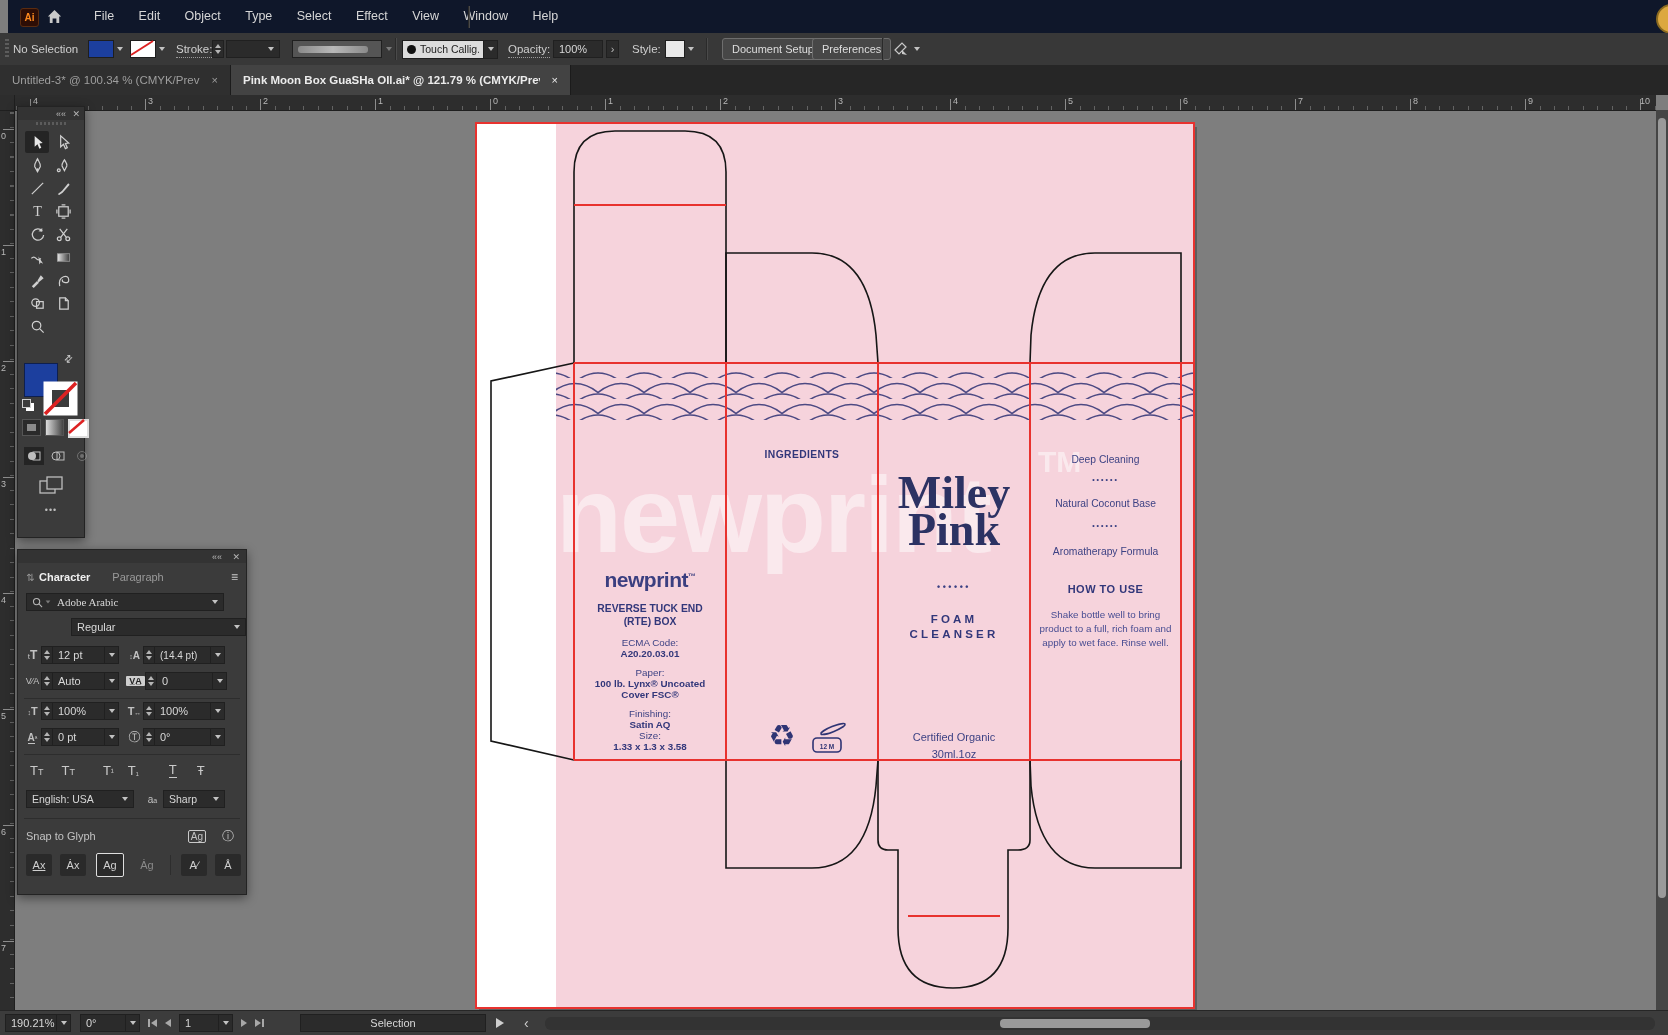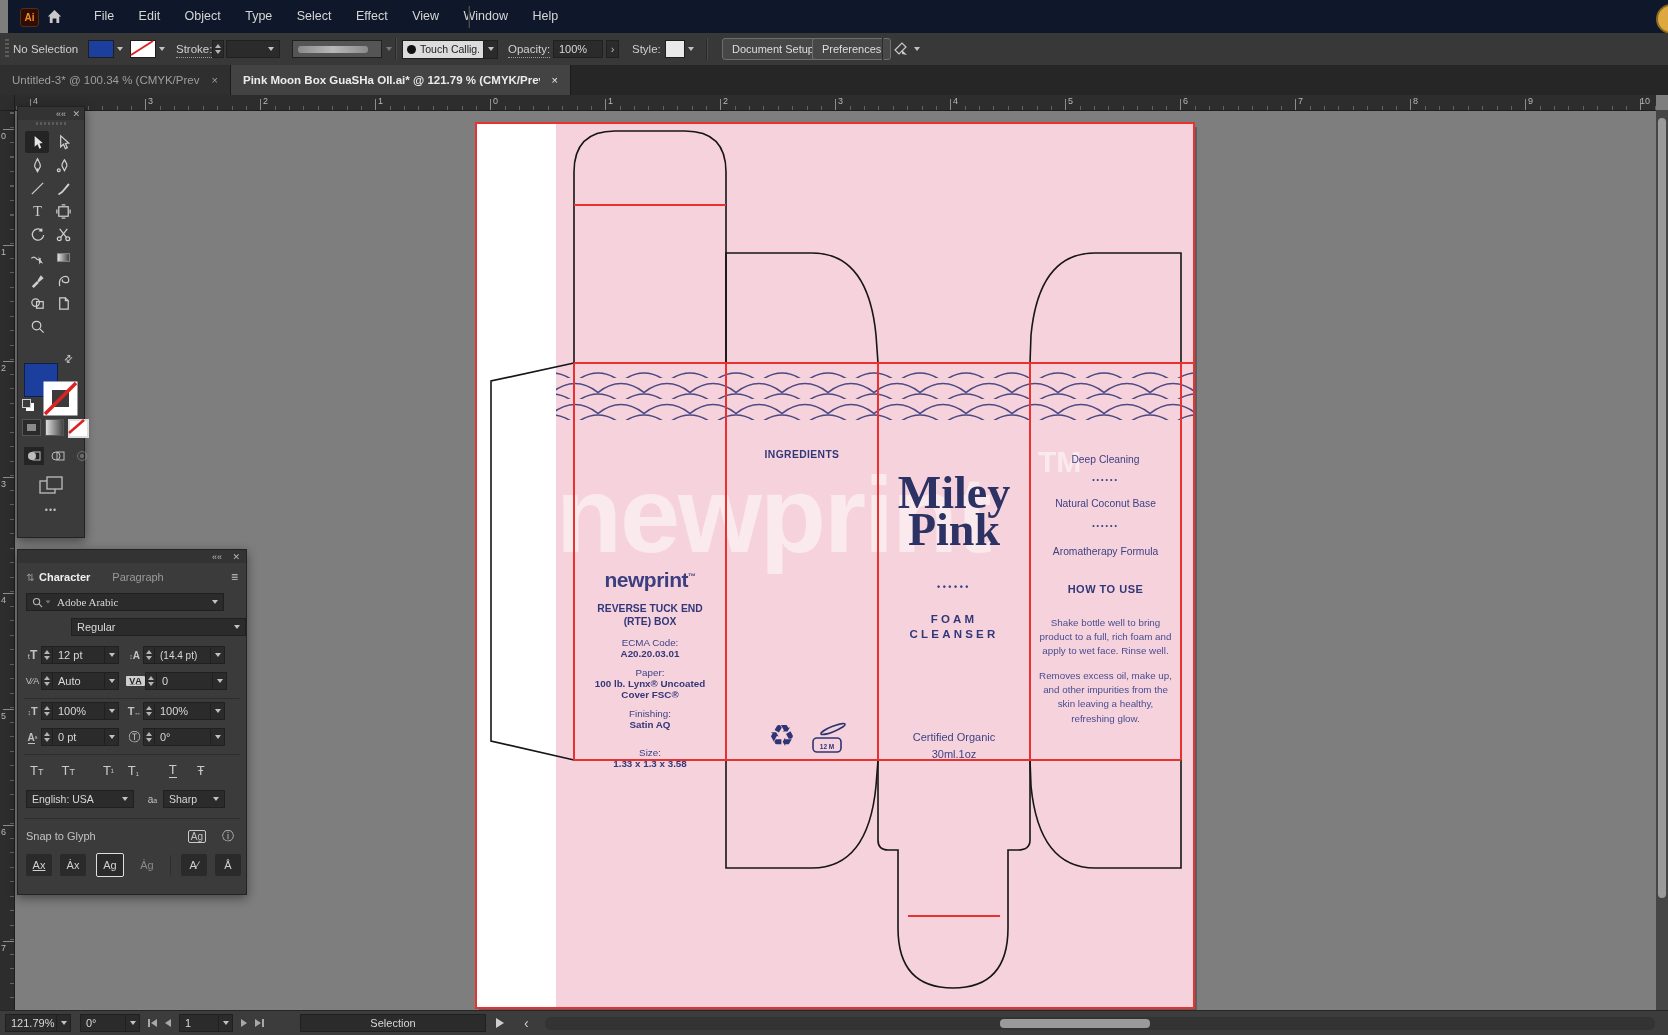--- a/index.html
+++ b/index.html
@@ -134,21 +134,21 @@
         <div style="font-size:21px;font-weight:bold;letter-spacing:-0.5px;color:#3b3f80;">
           <span>newprint</span><sup style="font-size:8px;">™</sup>
         </div>
         <div class="navy-b" style="font-size:10.3px;line-height:1.25;width:112px;margin:11px auto 0;">REVERSE TUCK END (RTE) BOX</div>
         <div style="font-size:9.8px;margin-top:8px;">ECMA Code:</div>
         <div class="navy-b" style="font-size:9.8px;">A20.20.03.01</div>
         <div style="font-size:9.8px;margin-top:8px;">Paper:</div>
         <div class="navy-b" style="font-size:9.8px;line-height:1.15;width:128px;margin:0 auto;">100 lb. Lynx® Uncoated Cover FSC®</div>
         <div style="font-size:9.8px;margin-top:8px;">Finishing:</div>
         <div class="navy-b" style="font-size:9.8px;">Satin AQ</div>
-        <div style="font-size:9.8px;margin-top:17px;">Size:</div>
+        <div style="font-size:9.8px;margin-top:0;">Size:</div>
         <div class="navy-b" style="font-size:9.8px;">1.33 x 1.3 x 3.58</div>
       </div>
 
       
       <div class="art-text navy-b" style="left:726px;top:449px;width:152px;font-size:10.3px;letter-spacing:0.4px;">INGREDIENTS</div>
       <div class="art-text" style="left:762px;top:718px;width:40px;font-size:30px;color:#2f3474;">♻</div>
 
       
       <div class="art-text" style="left:878px;top:474px;width:152px;font-family:'Liberation Serif',serif;font-weight:bold;font-size:46px;line-height:37px;color:#2c3263;">
         <div>Miley</div>
@@ -165,24 +165,21 @@
       </div>
 
       
       <div class="art-text" style="left:1030px;top:454px;width:151px;font-size:10.3px;">Deep Cleaning</div>
       <div class="art-text dots" style="left:1030px;top:476px;width:151px;">••••••</div>
       <div class="art-text" style="left:1030px;top:498px;width:151px;font-size:10.3px;">Natural Coconut Base</div>
       <div class="art-text dots" style="left:1030px;top:522px;width:151px;">••••••</div>
       <div class="art-text" style="left:1030px;top:546px;width:151px;font-size:10.3px;">Aromatherapy Formula</div>
       <div class="art-text navy-b" style="left:1030px;top:583px;width:151px;font-size:11px;letter-spacing:0.5px;">HOW TO USE</div>
       <div class="art-text" style="left:1030px;top:608px;width:151px;">
-        <div style="width:138px;margin:8px auto;font-size:9.8px;line-height:14.2px;color:#474c92;">Shake bottle well to bring product to a full, rich foam and apply to wet face. Rinse well.</div>
-      </div>
-      <div class="art-text" style="left:1030px;top:669px;width:151px;">
-        <div style="width:138px;margin:0 auto;font-size:9.8px;line-height:14.2px;color:#474c92;">Removes excess oil, make up, and other impurities from the skin leaving a healthy, refreshing glow.</div>
+        <div style="width:138px;margin:0 auto;font-size:9.8px;line-height:14.2px;color:#474c92;">Shake bottle well to bring product to a full, rich foam and apply to wet face. Rinse well.</div>
       </div>
     </div>
   </div>
 
   <div class="abs" style="left:1656px;top:110px;width:12px;height:900px;background:#454545;z-index:25;">
     <div class="scroll-thumb" style="position:absolute;left:2px;top:8px;width:8px;height:780px;"></div>
   </div>
 
   <div class="abs menubar">
     <div class="abs ai-logo">Ai</div>
@@ -635,21 +632,21 @@
       <span class="snapbtn" style="margin-left:10px;background:#2a2a2a;border:1px solid #dedede;">Ag</span>
       <span class="snapbtn" style="margin-left:10px;color:#8a8a8a;">Ȧg</span>
       <span style="margin-left:10px;width:1px;height:20px;background:#2d2d2d;"></span>
       <span class="snapbtn" style="margin-left:10px;background:#2a2a2a;">A∕</span>
       <span class="snapbtn" style="margin-left:8px;background:#2a2a2a;">Å</span>
     </div>
   </div>
 
   <div class="abs statusbar">
     <div class="cb" style="left:5px;top:-4px;">
-      <div class="fld" style="width:52px;">121.79%</div>
+      <div class="fld" style="width:52px;">190.21%</div>
       <div class="chvbox">
           <div class="chv"></div>
         </div>
     </div>
     <div class="cb" style="left:80px;top:-4px;">
       <div class="fld" style="width:46px;">0°</div>
       <div class="chvbox">
           <div class="chv"></div>
         </div>
     </div>

